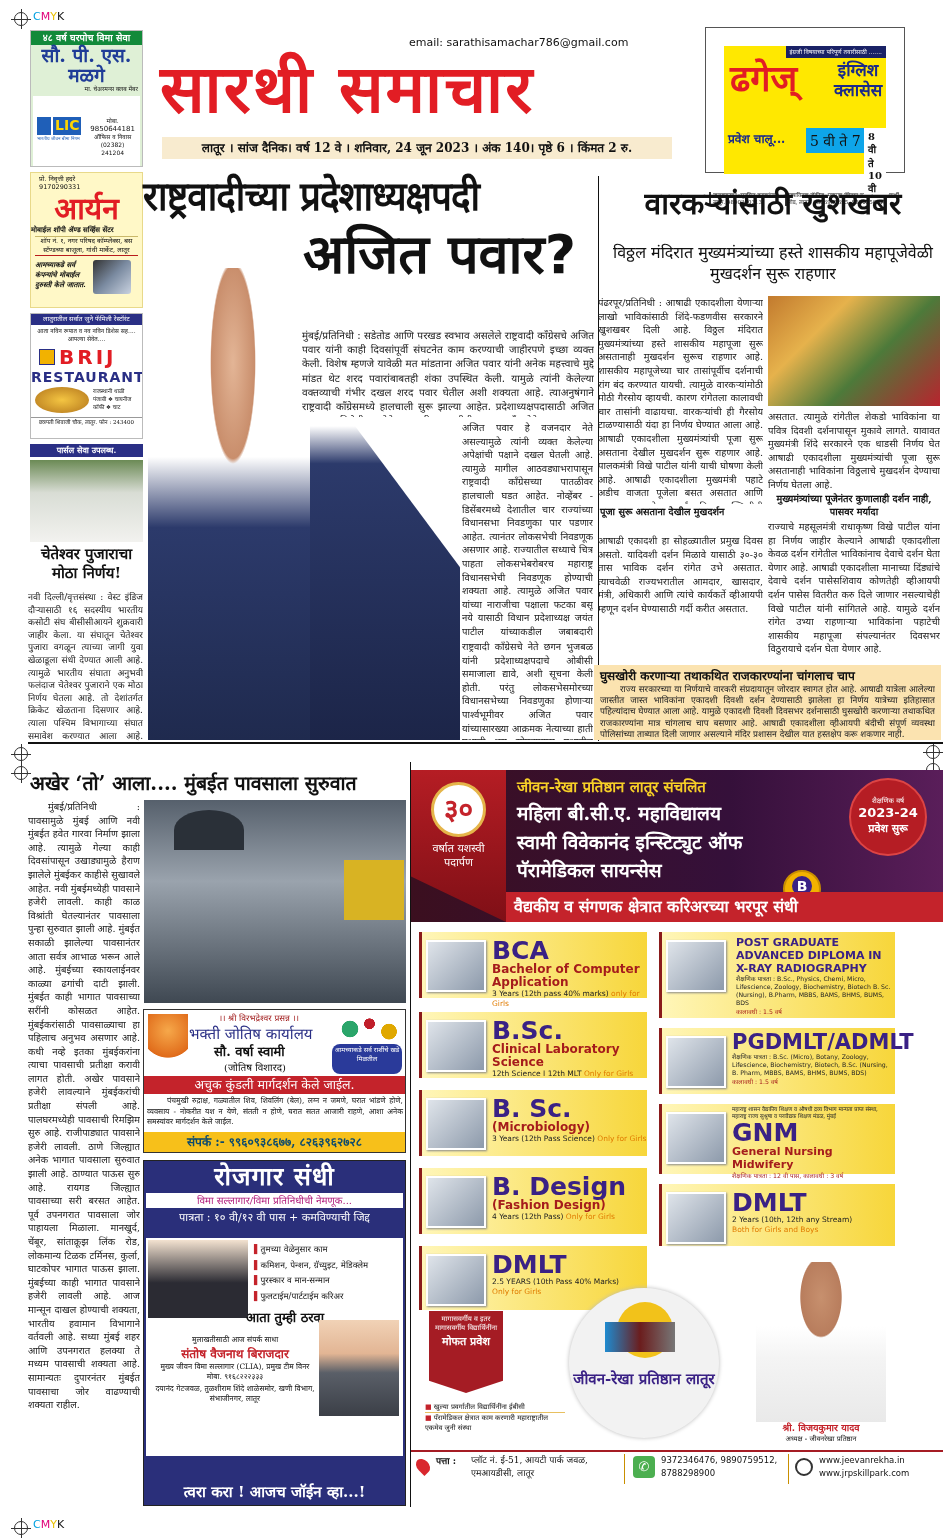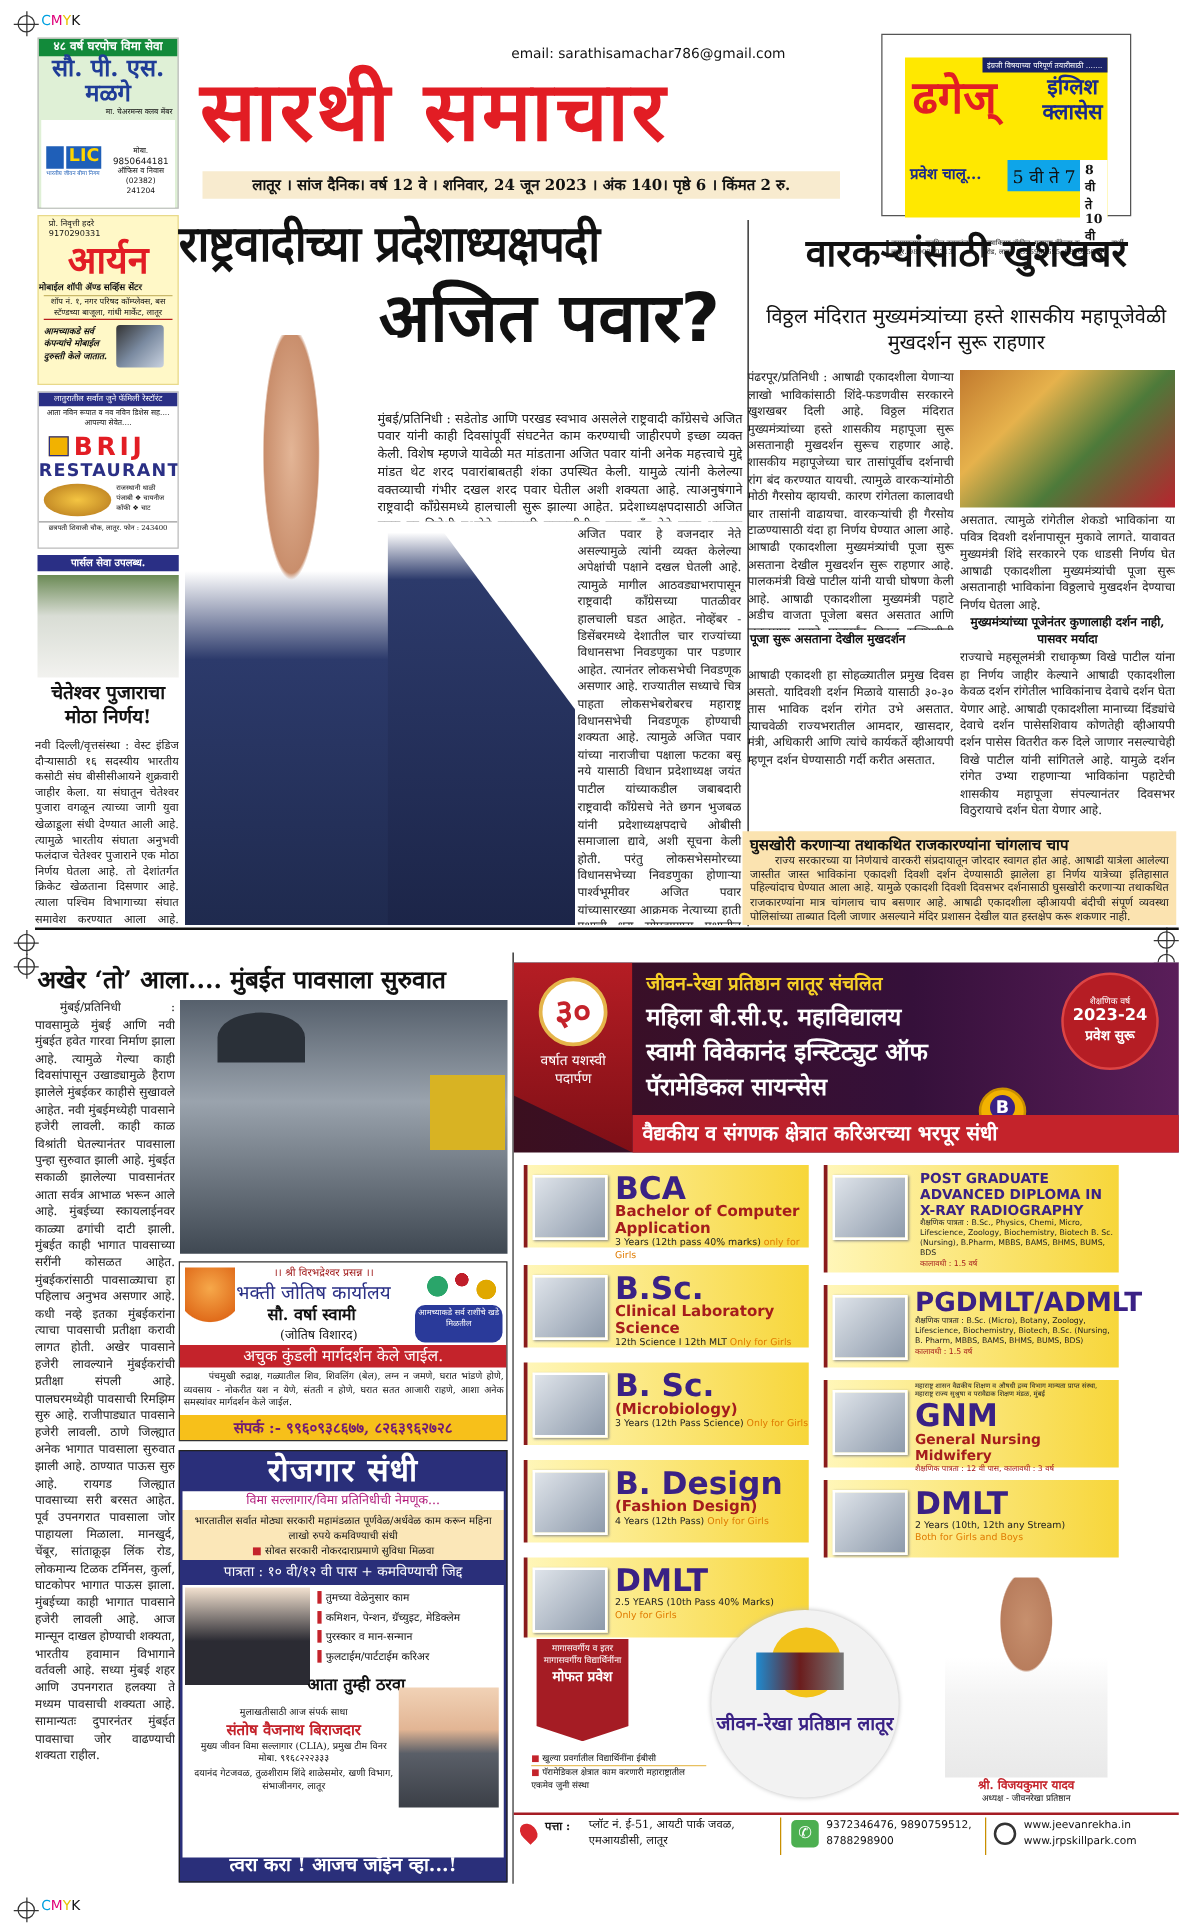--- a/index.html
+++ b/index.html
@@ -153,32 +153,28 @@
 <div class="abs" style="left:143px;top:1009px;width:263px;height:144px;border:1px solid #333;background:#fff">
   <div style="position:absolute;left:4px;top:4px;width:40px;height:56px;background:radial-gradient(circle at 50% 30%,#f6a84a,#e06b1a 60%,transparent 62%)"></div>
   <div style="position:absolute;left:40px;top:2px;width:150px;text-align:center;font-size:8.5px;color:#a01a1a">।। श्री विरभद्रेश्वर प्रसन्न ।।</div>
   <div style="position:absolute;left:45px;top:13px;font-size:15px;color:#2a2f85">भक्ती जोतिष कार्यालय</div>
   <div style="position:absolute;left:70px;top:32px;font-size:13px;font-weight:bold">सौ. वर्षा स्वामी</div>
   <div style="position:absolute;left:80px;top:50px;font-size:10px">(जोतिष विशारद)</div>
   <div style="position:absolute;left:193px;top:6px;width:65px;height:26px;background:radial-gradient(circle at 20% 50%,#2aa56a 15%,transparent 16%),radial-gradient(circle at 50% 30%,#c01e2a 14%,transparent 15%),radial-gradient(circle at 80% 60%,#e0a800 14%,transparent 15%)"></div>
   <div style="position:absolute;left:188px;top:34px;width:70px;height:30px;background:#2a3a9a;color:#fff;font-size:6.5px;text-align:center;border-radius:8px;line-height:9px;padding-top:2px">आमच्याकडे सर्व राशींचे खडे मिळतील</div>
   <div style="position:absolute;left:0;top:66px;width:100%;background:#c4232b;color:#fff;font-size:12.5px;text-align:center;line-height:18px">अचुक कुंडली मार्गदर्शन केले जाईल.</div>
   <div style="position:absolute;left:3px;top:86px;width:256px;font-size:7.5px;line-height:10.5px;text-align:justify;text-indent:20px">पंचमुखी रुद्राक्ष, गळ्यातील शिव, शिवलिंग (बेल), लग्न न जमणे, घरात भांडणे होणे, व्यवसाय - नोकरीत यश न येणे, संतती न होणे, घरात सतत आजारी राहणे, आशा अनेक समस्यांवर मार्गदर्शन केले जाईल.</div>
-  <div style="position:absolute;left:0;bottom:0;width:100%;background:#f7c01a;color:#701a75;font-size:12px;text-align:center;line-height:20px;font-weight:bold">संपर्क :- ९९६०९३८६७७, ८२६३९६२७२८</div>
+  <div style="position:absolute;left:0;bottom:0;width:100%;background:#f7c01a;color:#0c4a6e;font-size:12px;text-align:center;line-height:20px;font-weight:bold">संपर्क :- ९९६०९३८६७७, ८२६३९६२७२८</div>
 </div>
 
 <div class="abs" style="left:143px;top:1160px;width:263px;height:346px;background:#2a2f7a;border:1px solid #222">
   <div style="color:#fff;font-size:25px;font-weight:bold;text-align:center;line-height:32px;letter-spacing:1px">रोजगार संधी</div>
   <div style="background:#fff;color:#b01a7a;font-size:10px;text-align:center;line-height:15px;margin:0 2px">विमा सल्लागार/विमा प्रतिनिधीची नेमणूक...</div>
-  <div style="background:#fbe7b8;font-size:8.2px;text-align:center;line-height:12px;margin:0 2px;padding:2px">
-    <div>भारतातील सर्वात मोठ्या सरकारी महामंडळात पूर्णवेळ/अर्धवेळ काम करून महिना लाखो रुपये कमविण्याची संधी</div>
-    <div><span style="color:#c4232b">■</span> <span>सोबत सरकारी नोकरदाराप्रमाणे सुविधा मिळवा</span></div>
-  </div>
   <div style="color:#fff;font-size:11px;text-align:center;line-height:20px">पात्रता : १० वी/१२ वी पास + कमविण्याची जिद्द</div>
-  <div style="background:#fff;margin:0 2px;height:218px;position:relative">
+  <div style="background:#fff;margin:10px 2px;height:218px;position:relative">
     <div style="position:absolute;left:2px;top:2px;width:100px;height:78px;background:linear-gradient(180deg,#f3e2d0,#2b2b33 55%)"></div>
     <div style="position:absolute;left:108px;top:4px;font-size:8.5px;line-height:15.5px">
       <div><span style="color:#c4232b">▌</span><span>तुमच्या वेळेनुसार काम</span></div>
       <div><span style="color:#c4232b">▌</span><span>कमिशन, पेन्शन, ग्रॅच्युइट, मेडिक्लेम</span></div>
       <div><span style="color:#c4232b">▌</span><span>पुरस्कार व मान-सन्मान</span></div>
       <div><span style="color:#c4232b">▌</span><span>फुलटाईम/पार्टटाईम करिअर</span></div>
     </div>
     <div style="position:absolute;left:100px;top:70px;font-size:13px;font-weight:bold">आता तुम्ही ठरवा</div>
     <div style="position:absolute;left:4px;top:96px;width:170px;text-align:center;font-size:7.5px">मुलाखतीसाठी आज संपर्क साधा</div>
     <div style="position:absolute;left:4px;top:107px;width:170px;text-align:center;font-size:12px;font-weight:bold;color:#c4232b">संतोष वैजनाथ बिराजदार</div>

